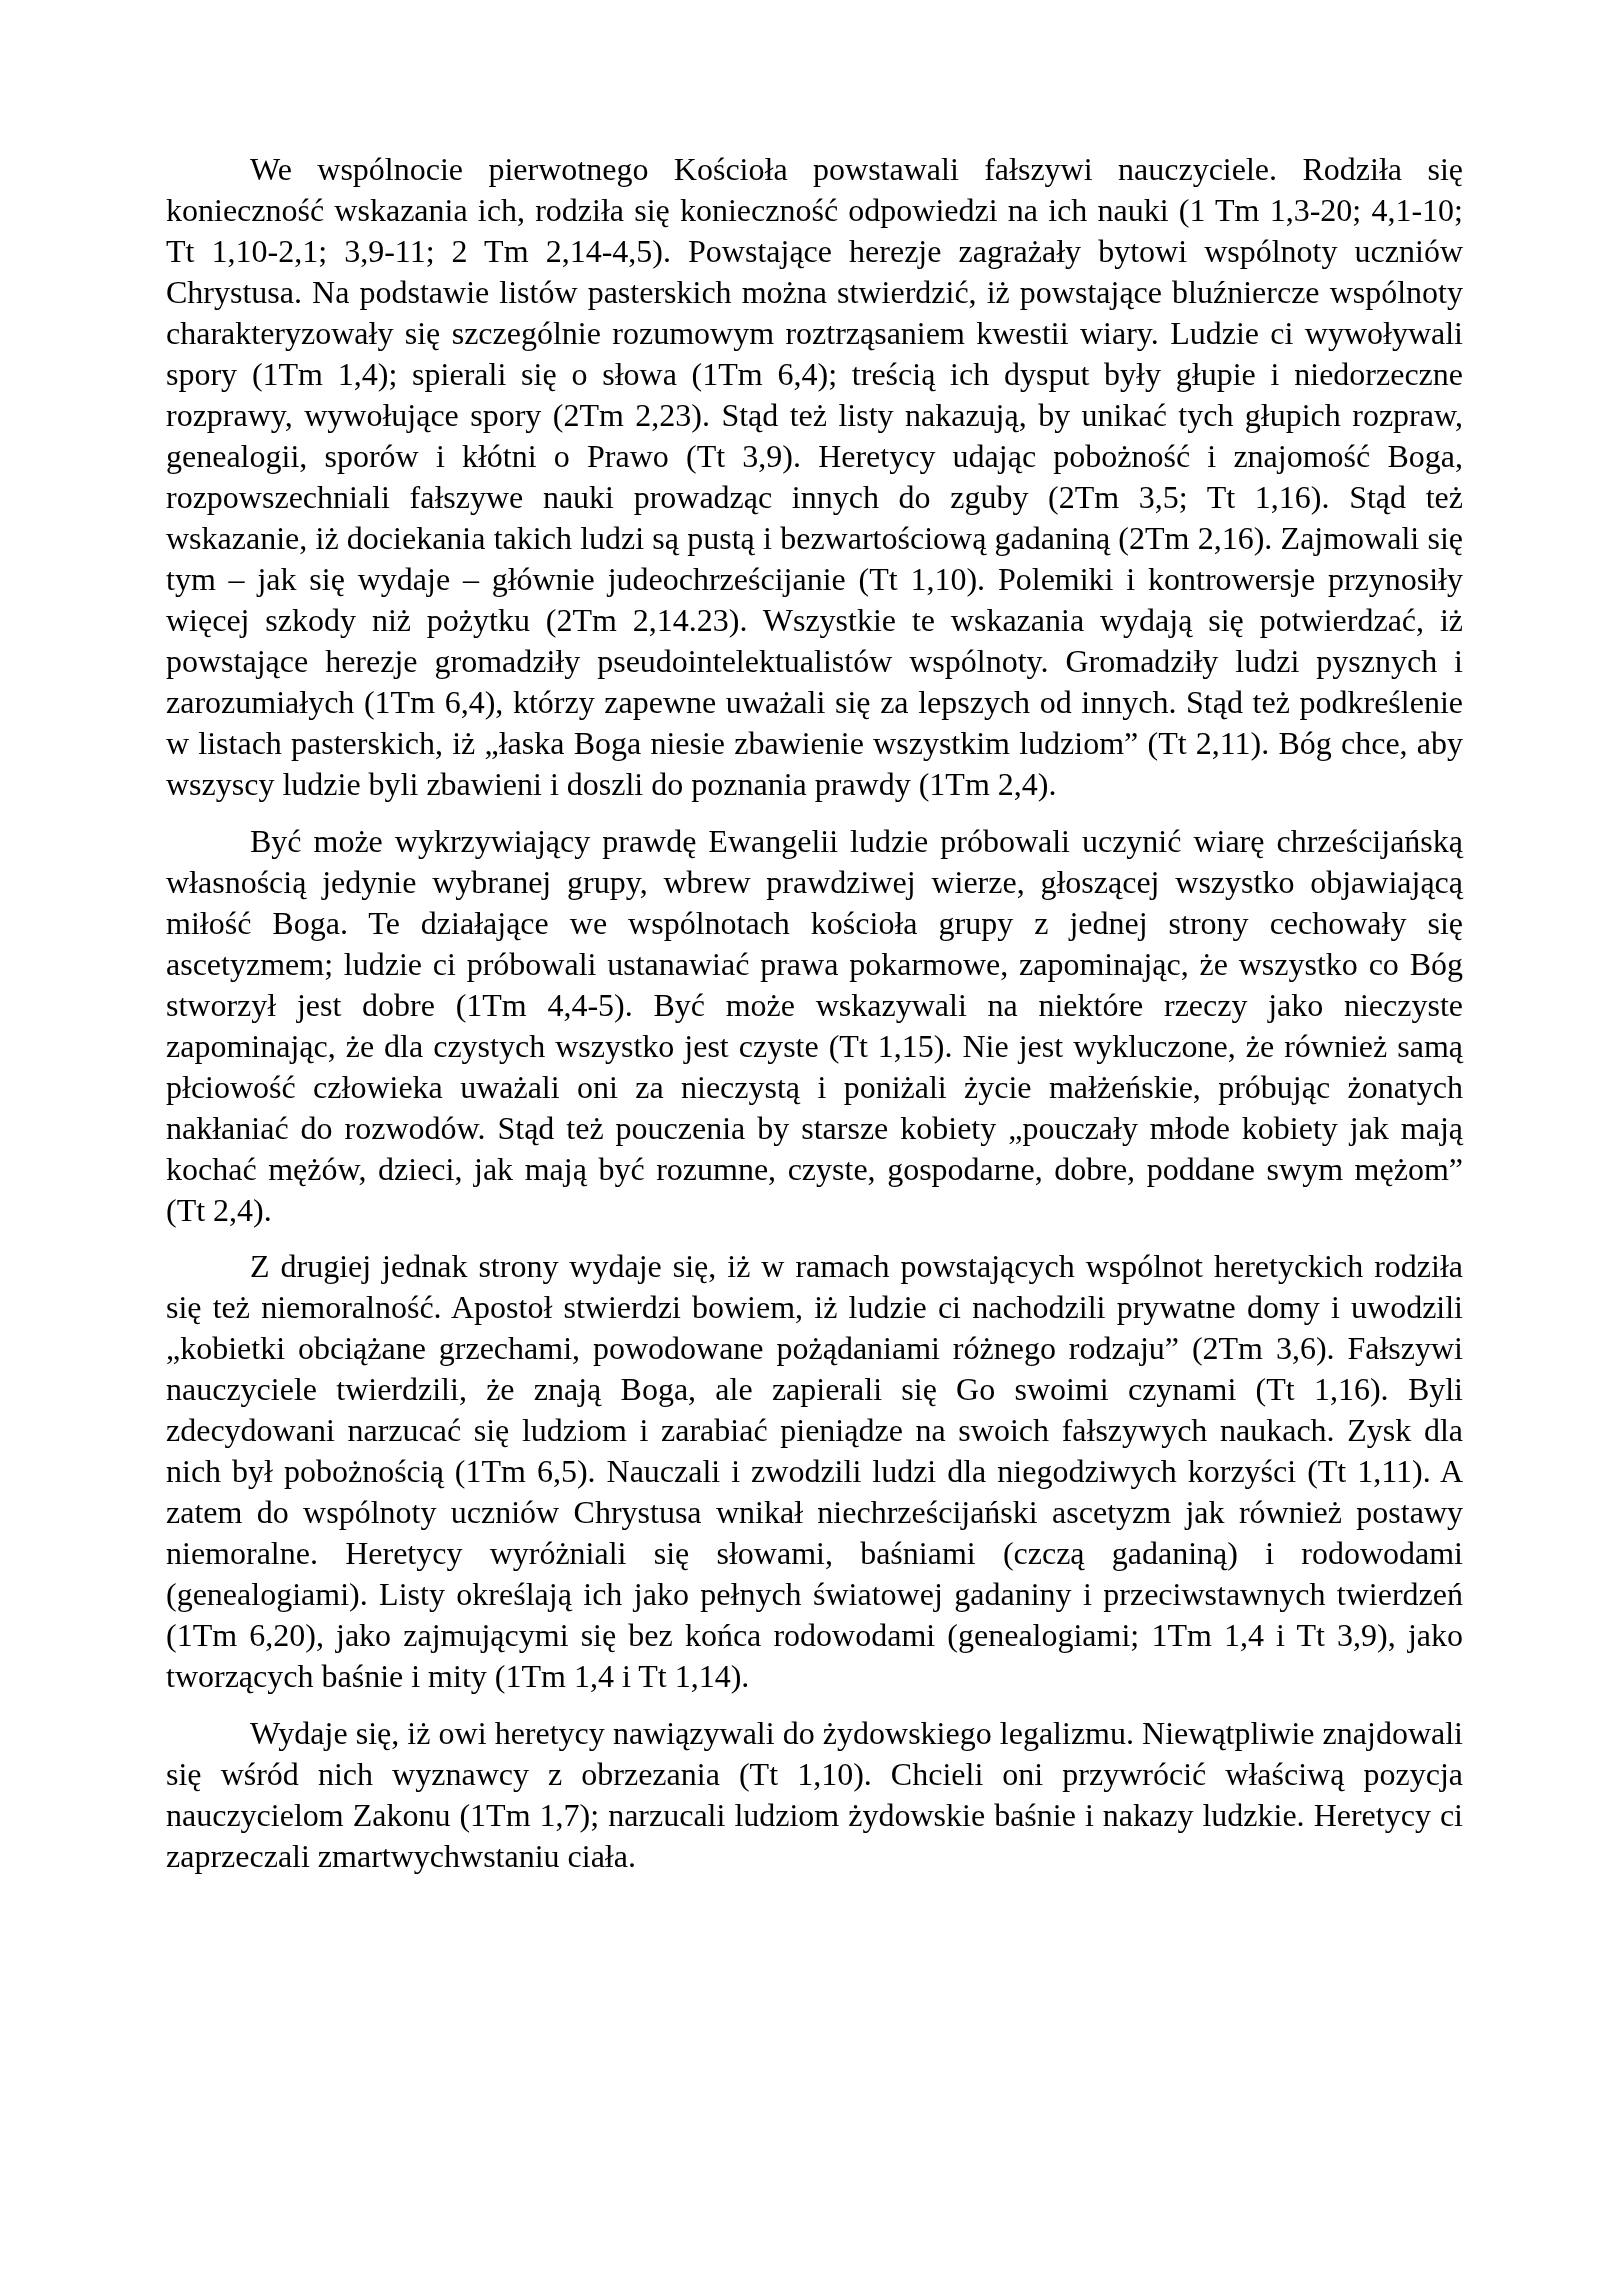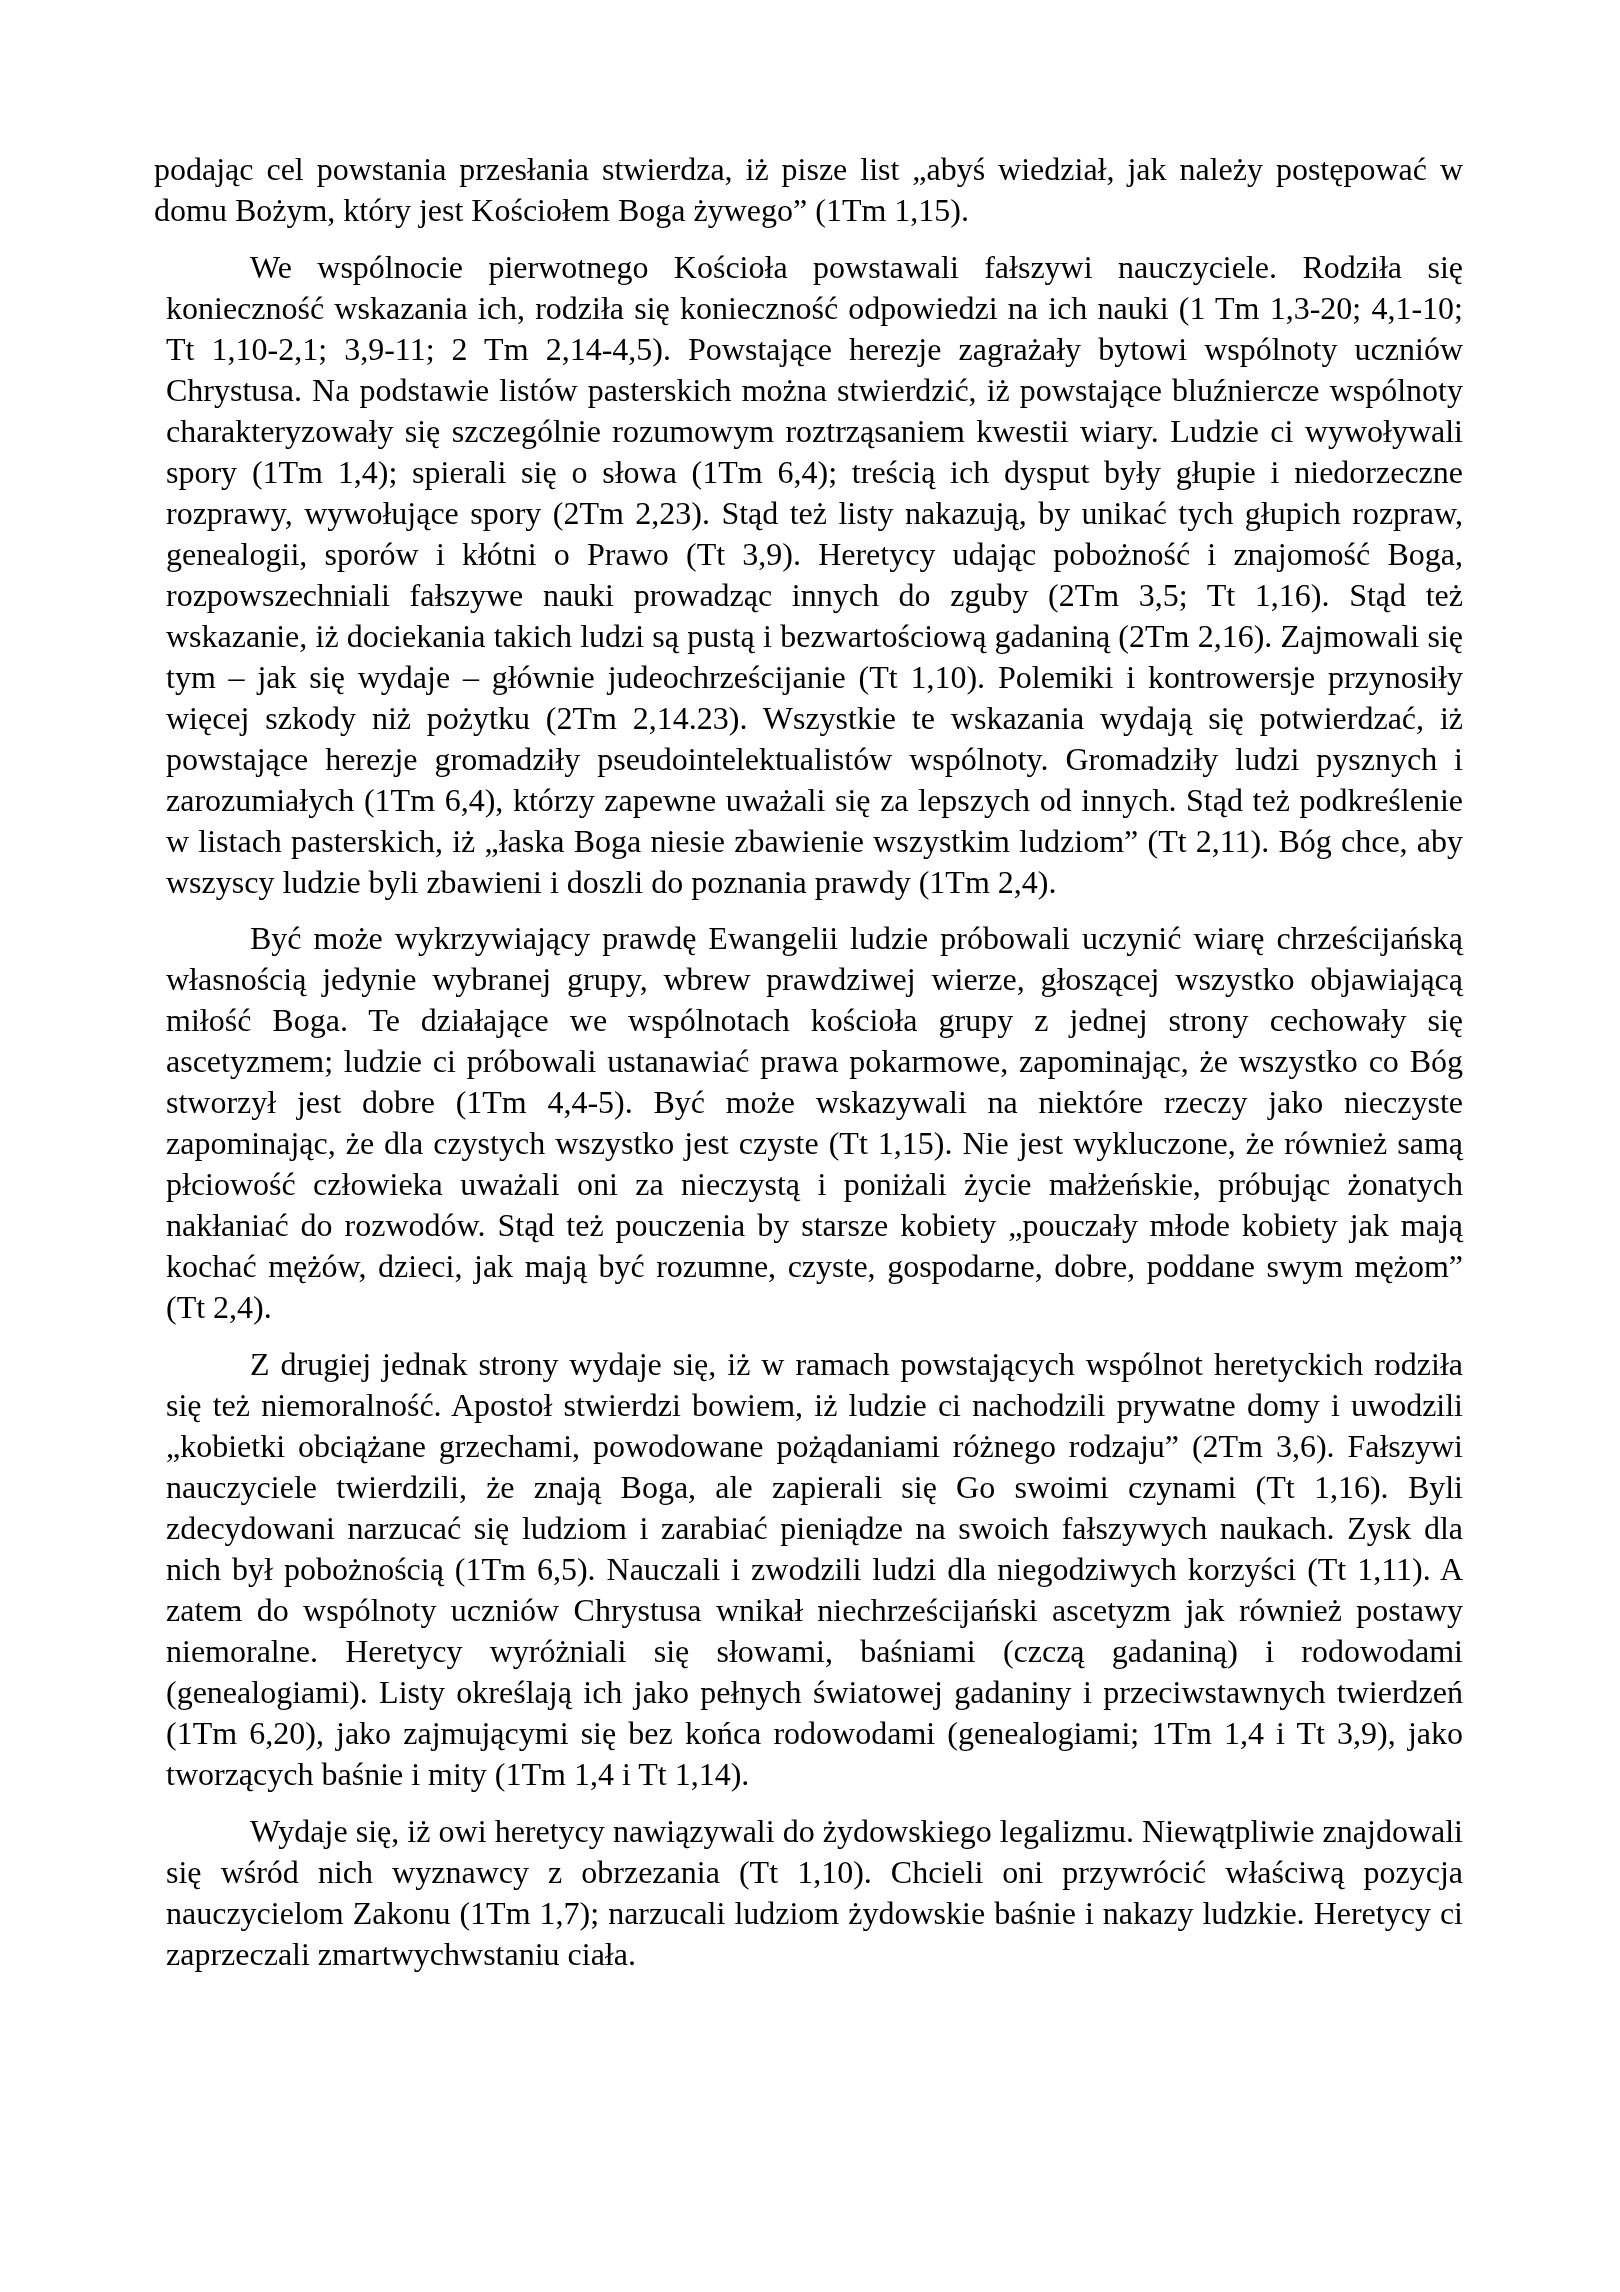--- a/index.html
+++ b/index.html
@@ -33,20 +33,19 @@
   p.para.indent {
     text-indent: 84px;
     margin-left: 12px;
   }
 </style>
 </head>
 <body>
 
 <div class="page">
   <div class="content">
-    <p class="para">podając cel powstania przesłania stwierdza, iż pisze list „abyś wiedział, jak należy postępować w domu Bożym, który jest Kościołem Boga żywego” (1Tm 1,15).</p>
     <p class="para indent">We wspólnocie pierwotnego Kościoła powstawali fałszywi nauczyciele. Rodziła się konieczność wskazania ich, rodziła się konieczność odpowiedzi na ich nauki (1 Tm 1,3-20; 4,1-10; Tt 1,10-2,1; 3,9-11; 2 Tm 2,14-4,5). Powstające herezje zagrażały bytowi wspólnoty uczniów Chrystusa. Na podstawie listów pasterskich można stwierdzić, iż powstające bluźniercze wspólnoty charakteryzowały się szczególnie rozumowym roztrząsaniem kwestii wiary. Ludzie ci wywoływali spory (1Tm 1,4); spierali się o słowa (1Tm 6,4); treścią ich dysput były głupie i niedorzeczne rozprawy, wywołujące spory (2Tm 2,23). Stąd też listy nakazują, by unikać tych głupich rozpraw, genealogii, sporów i kłótni o Prawo (Tt 3,9). Heretycy udając pobożność i znajomość Boga, rozpowszechniali fałszywe nauki prowadząc innych do zguby (2Tm 3,5; Tt 1,16). Stąd też wskazanie, iż dociekania takich ludzi są pustą i bezwartościową gadaniną (2Tm 2,16). Zajmowali się tym – jak się wydaje – głównie judeochrześcijanie (Tt 1,10). Polemiki i kontrowersje przynosiły więcej szkody niż pożytku (2Tm 2,14.23). Wszystkie te wskazania wydają się potwierdzać, iż powstające herezje gromadziły pseudointelektualistów wspólnoty. Gromadziły ludzi pysznych i zarozumiałych (1Tm 6,4), którzy zapewne uważali się za lepszych od innych. Stąd też podkreślenie w listach pasterskich, iż „łaska Boga niesie zbawienie wszystkim ludziom” (Tt 2,11). Bóg chce, aby wszyscy ludzie byli zbawieni i doszli do poznania prawdy (1Tm 2,4).</p>
     <p class="para indent">Być może wykrzywiający prawdę Ewangelii ludzie próbowali uczynić wiarę chrześcijańską własnością jedynie wybranej grupy, wbrew prawdziwej wierze, głoszącej wszystko objawiającą miłość Boga. Te działające we wspólnotach kościoła grupy z jednej strony cechowały się ascetyzmem; ludzie ci próbowali ustanawiać prawa pokarmowe, zapominając, że wszystko co Bóg stworzył jest dobre (1Tm 4,4-5). Być może wskazywali na niektóre rzeczy jako nieczyste zapominając, że dla czystych wszystko jest czyste (Tt 1,15). Nie jest wykluczone, że również samą płciowość człowieka uważali oni za nieczystą i poniżali życie małżeńskie, próbując żonatych nakłaniać do rozwodów. Stąd też pouczenia by starsze kobiety „pouczały młode kobiety jak mają kochać mężów, dzieci, jak mają być rozumne, czyste, gospodarne, dobre, poddane swym mężom” (Tt 2,4).</p>
     <p class="para indent">Z drugiej jednak strony wydaje się, iż w ramach powstających wspólnot heretyckich rodziła się też niemoralność. Apostoł stwierdzi bowiem, iż ludzie ci nachodzili prywatne domy i uwodzili „kobietki obciążane grzechami, powodowane pożądaniami różnego rodzaju” (2Tm 3,6). Fałszywi nauczyciele twierdzili, że znają Boga, ale zapierali się Go swoimi czynami (Tt 1,16). Byli zdecydowani narzucać się ludziom i zarabiać pieniądze na swoich fałszywych naukach. Zysk dla nich był pobożnością (1Tm 6,5). Nauczali i zwodzili ludzi dla niegodziwych korzyści (Tt 1,11). A zatem do wspólnoty uczniów Chrystusa wnikał niechrześcijański ascetyzm jak również postawy niemoralne. Heretycy wyróżniali się słowami, baśniami (czczą gadaniną) i rodowodami (genealogiami). Listy określają ich jako pełnych światowej gadaniny i przeciwstawnych twierdzeń (1Tm 6,20), jako zajmującymi się bez końca rodowodami (genealogiami; 1Tm 1,4 i Tt 3,9), jako tworzących baśnie i mity (1Tm 1,4 i Tt 1,14).</p>
     <p class="para indent">Wydaje się, iż owi heretycy nawiązywali do żydowskiego legalizmu. Niewątpliwie znajdowali się wśród nich wyznawcy z obrzezania (Tt 1,10). Chcieli oni przywrócić właściwą pozycja nauczycielom Zakonu (1Tm 1,7); narzucali ludziom żydowskie baśnie i nakazy ludzkie. Heretycy ci zaprzeczali zmartwychwstaniu ciała.</p>
   </div>
 </div>
 
 
 </body></html>

